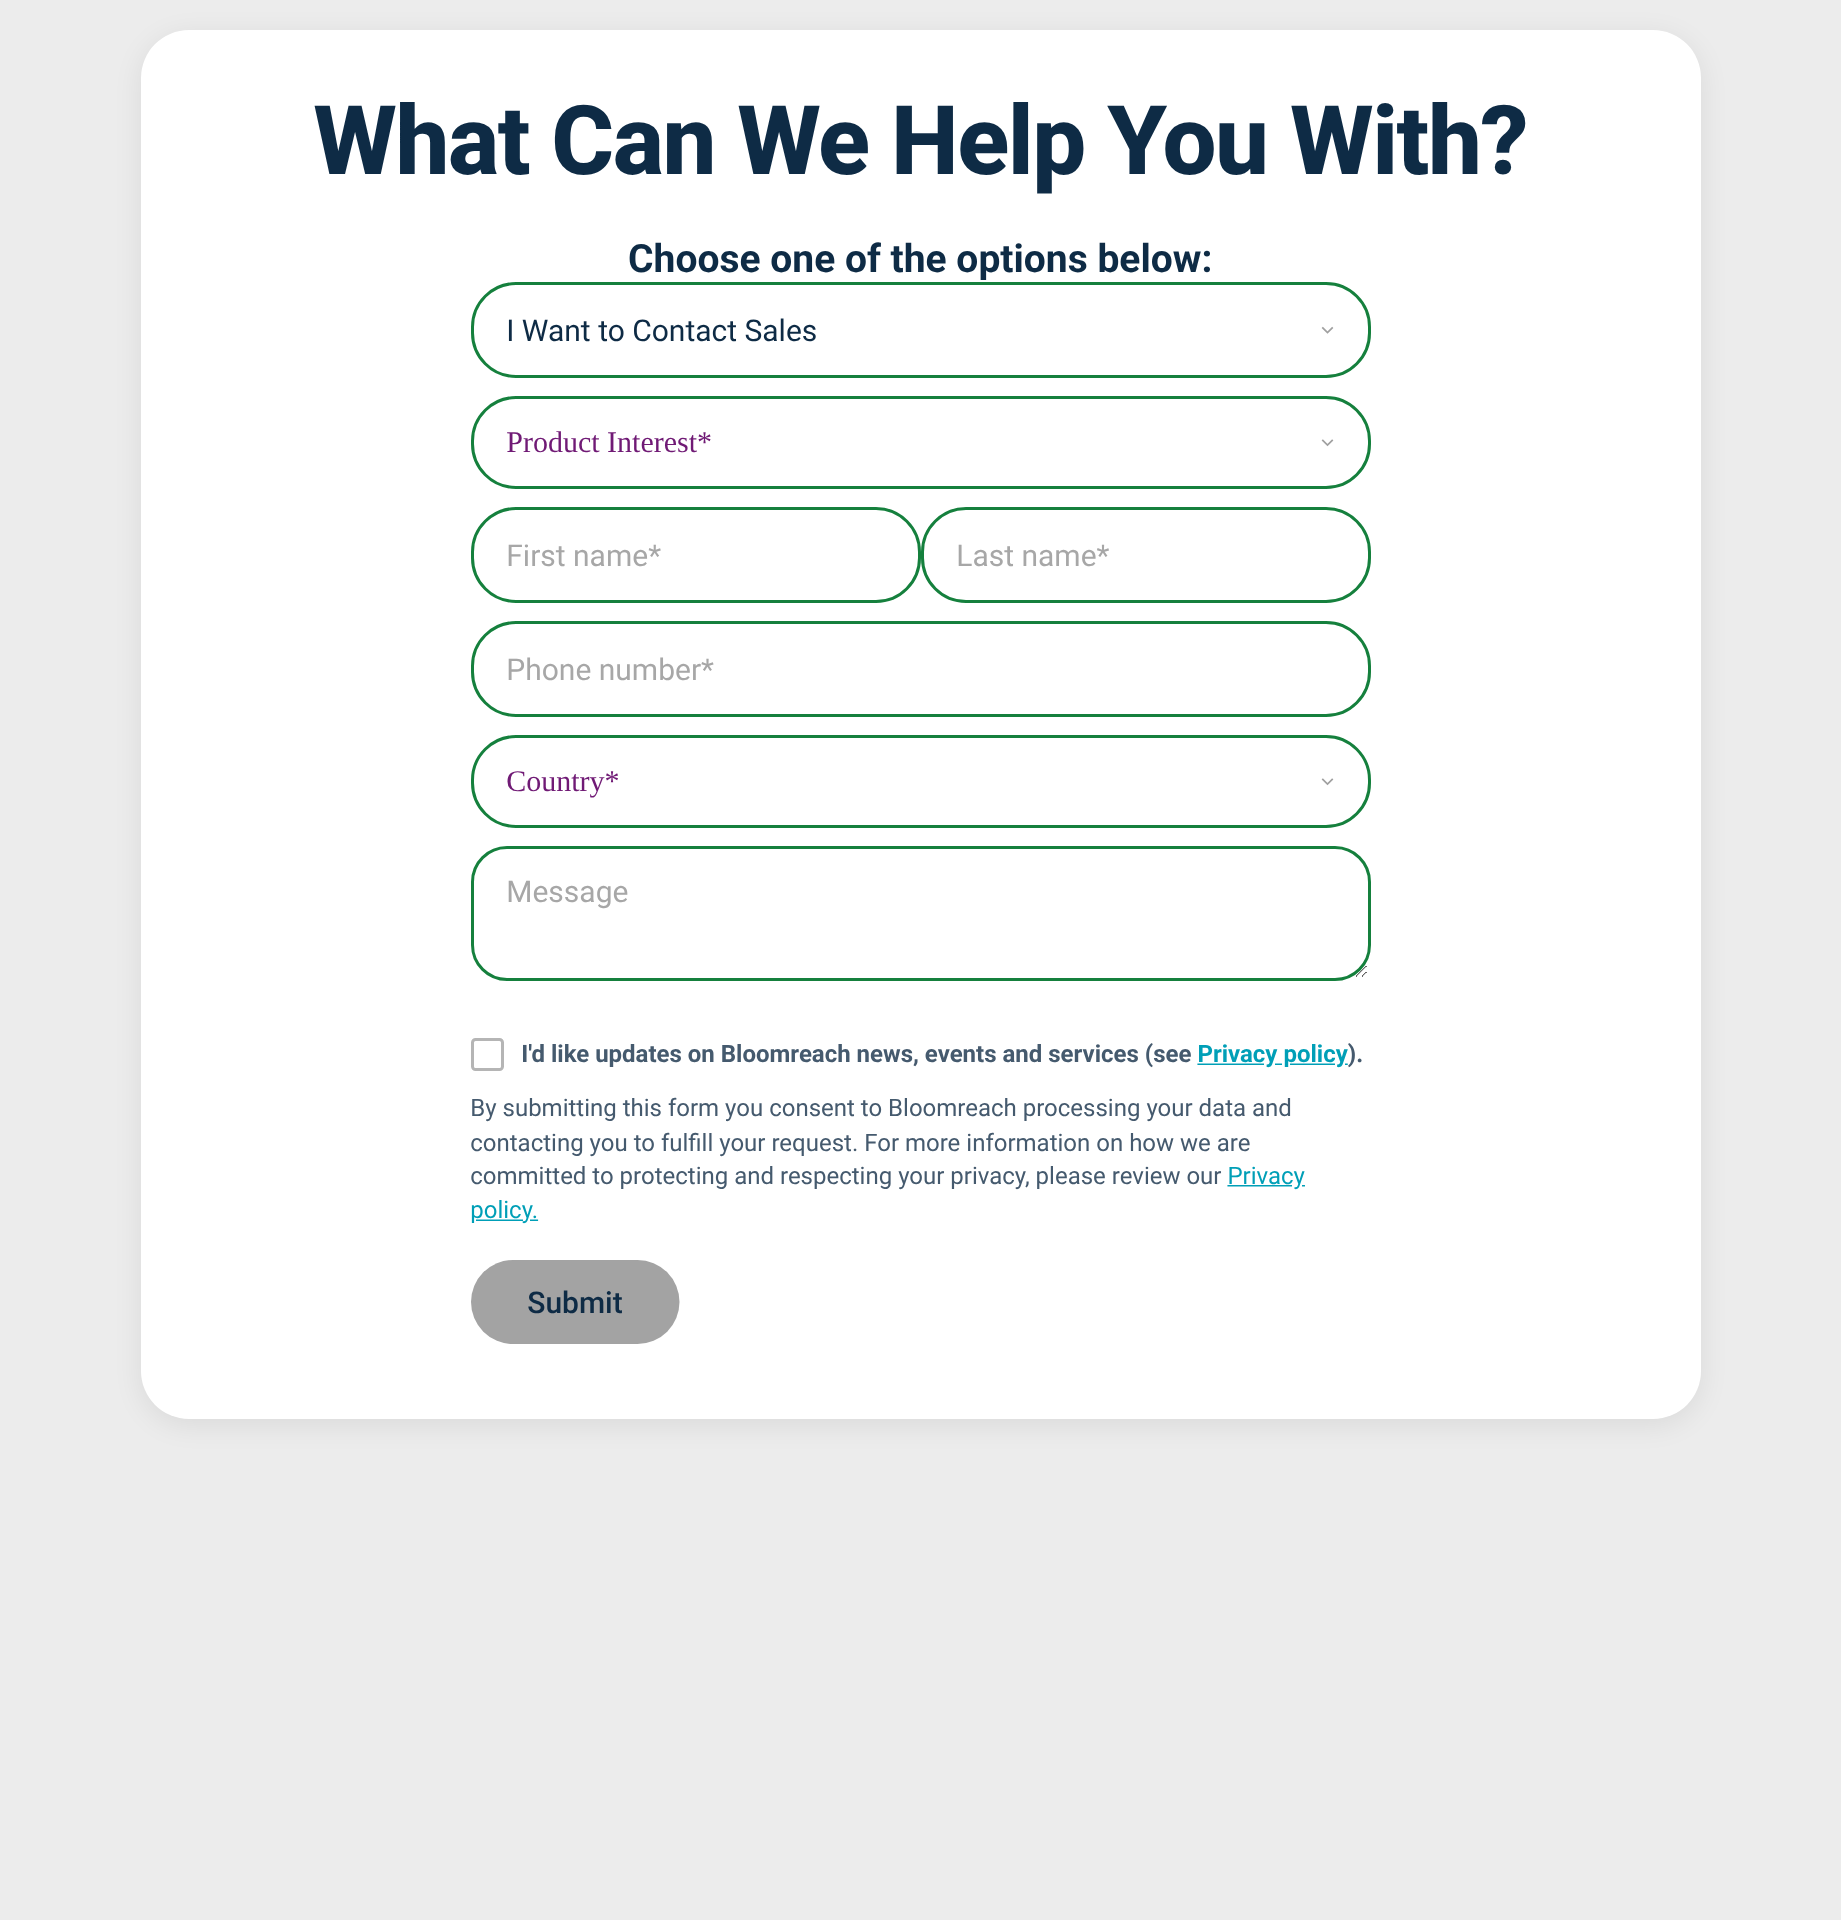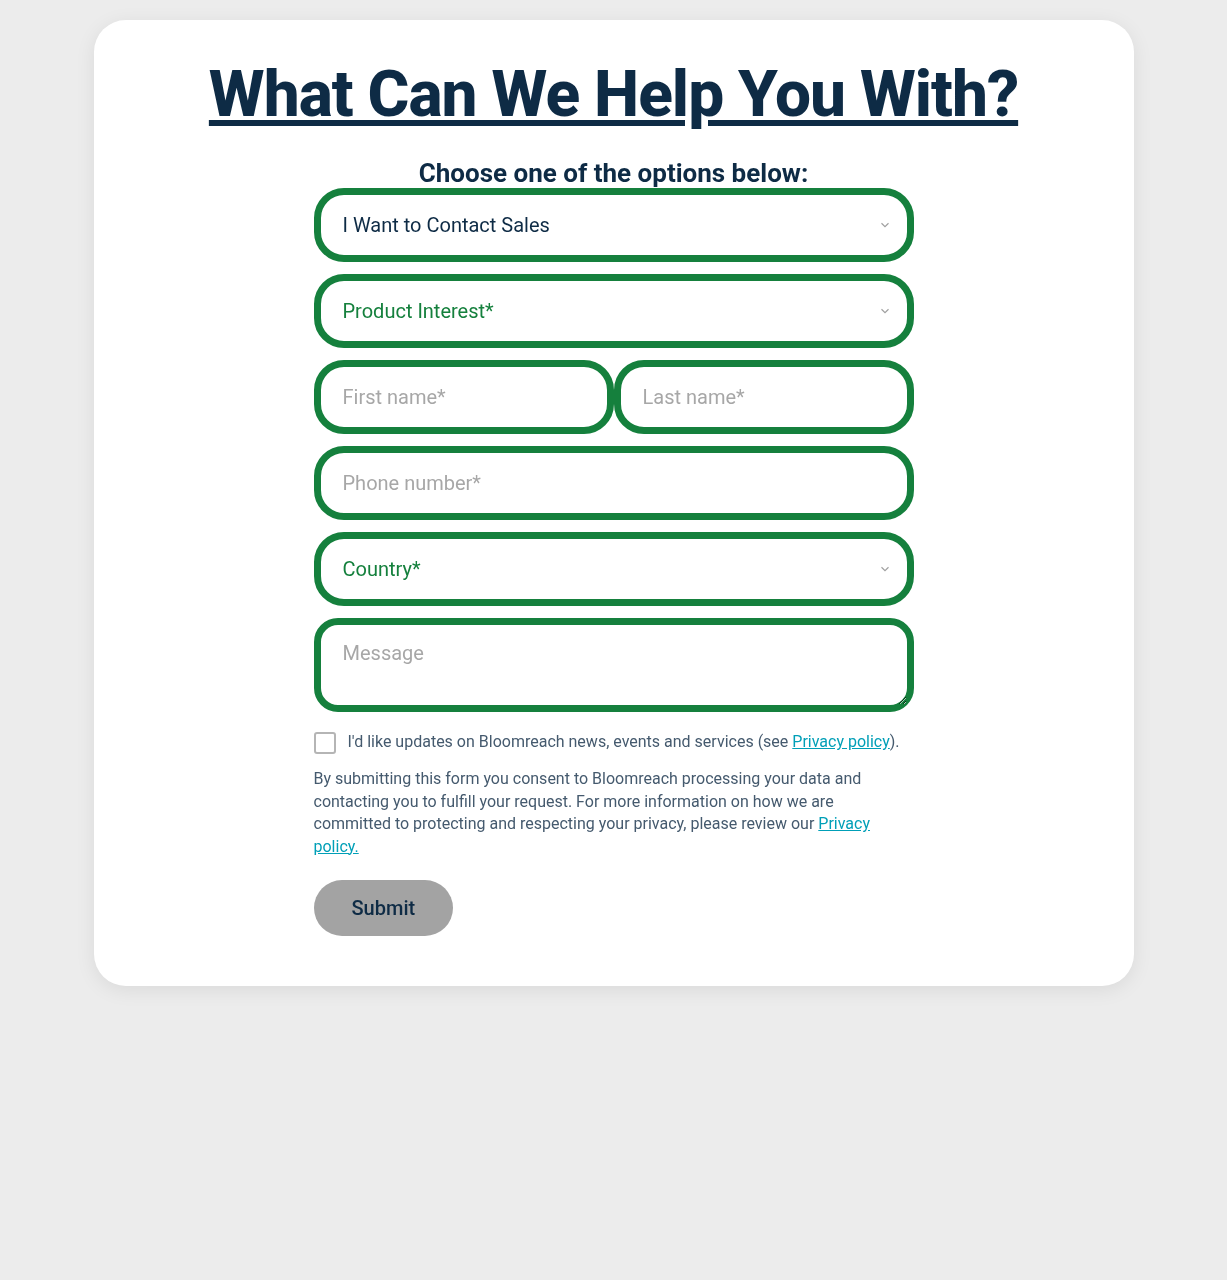--- a/index.html
+++ b/index.html
@@ -24,21 +24,20 @@
       padding: 40px 50px 50px 50px;
     }
     .title {
       font-size: 64px;
       font-weight: 800;
       color: #0e2b45;
       text-align: center;
       letter-spacing: -1px;
       line-height: 1.1;
       margin-bottom: 28px;
-      text-decoration: underline;
     }
     .subtitle {
       font-size: 26px;
       color: #0e2b45;
       text-align: center;
       font-weight: 700;
     }
     .form-wrap {
       width: 600px;
       margin: 0 auto;
@@ -51,40 +50,41 @@
       display: flex;
       gap: 0;
       margin-bottom: 12px;
     }
     .row .field {
       flex: 1;
       margin-bottom: 0;
     }
     .input, .select, .textarea {
       width: 100%;
-      border: 7px solid #15803d;
+      border: 2px solid #15803d;
       border-radius: 30px;
       padding: 18px 22px;
       font-size: 20px;
       color: #0e2b45;
       background: #fff;
       outline: none;
       font-family: inherit;
     }
     .select {
       appearance: none;
       -webkit-appearance: none;
       cursor: pointer;
       padding-right: 48px;
     }
     .select.has-value {
       color: #0e2b45;
     }
     .select.placeholder-color {
-      color: #15803d;
+      color: #701a75;
+      font-family: Liberation Serif, serif;
     }
     .input::placeholder, .textarea::placeholder {
       color: #a7a7a7;
     }
     .select-wrap {
       position: relative;
     }
     .chevron {
       position: absolute;
       right: 22px;
@@ -96,24 +96,25 @@
       color: #a0a0a0;
     }
     .textarea {
       border-radius: 24px;
       min-height: 90px;
       resize: vertical;
       padding: 16px 22px;
     }
     .checkbox-row {
       display: flex;
-      align-items: center;
+      align-items: flex-end;
       gap: 12px;
-      margin-top: 14px;
+      margin-top: 32px;
       margin-bottom: 14px;
+      font-weight: bold;
     }
     .checkbox {
       width: 22px;
       height: 22px;
       border: 2px solid #b5b5b5;
       border-radius: 3px;
       flex-shrink: 0;
       margin-top: 2px;
       cursor: pointer;
     }

